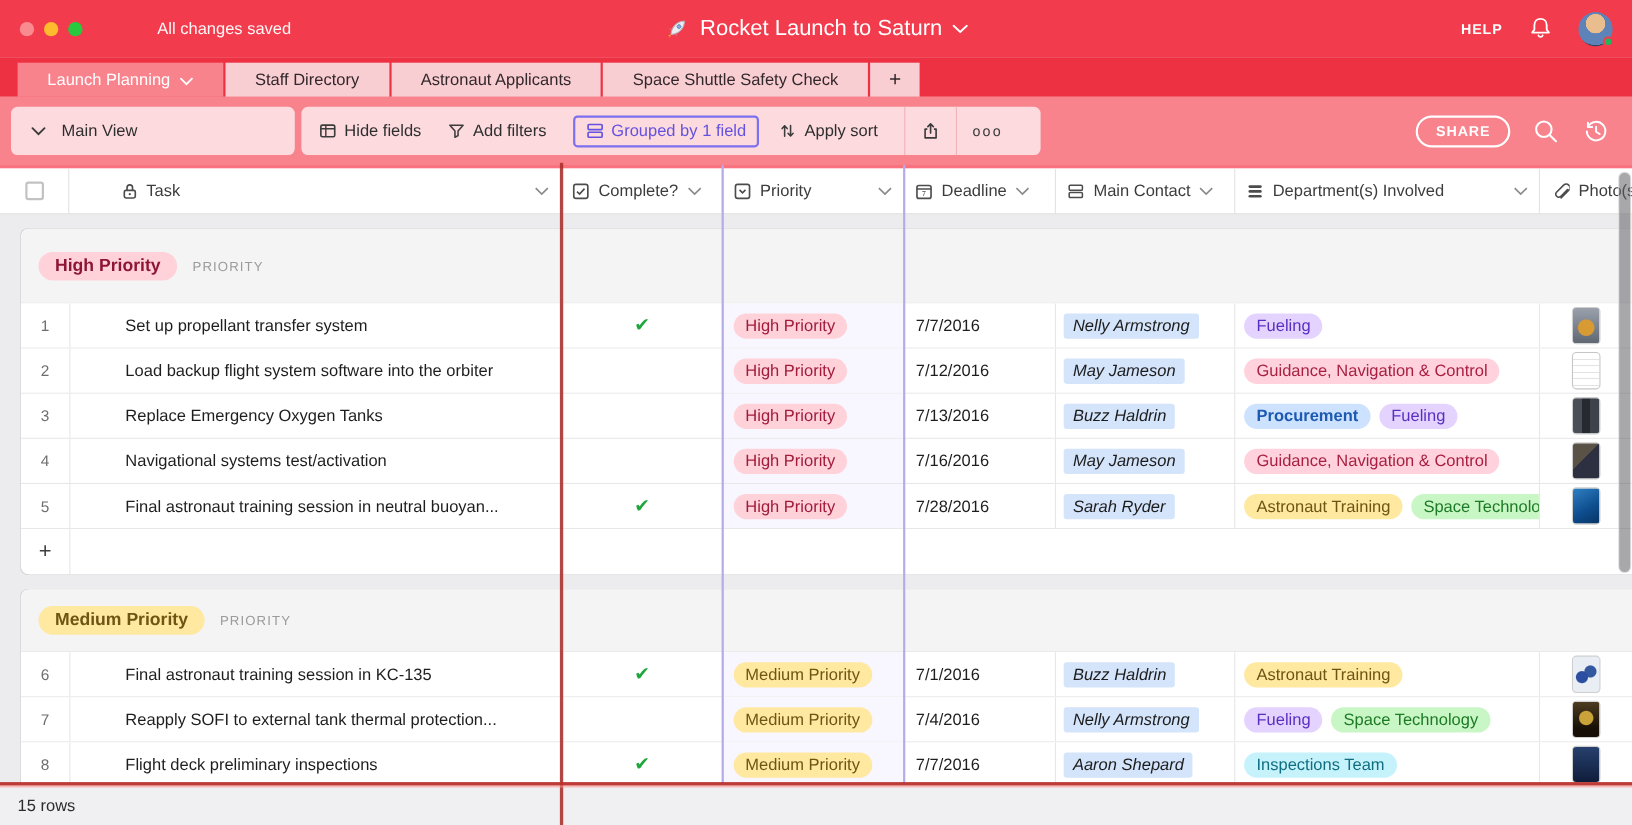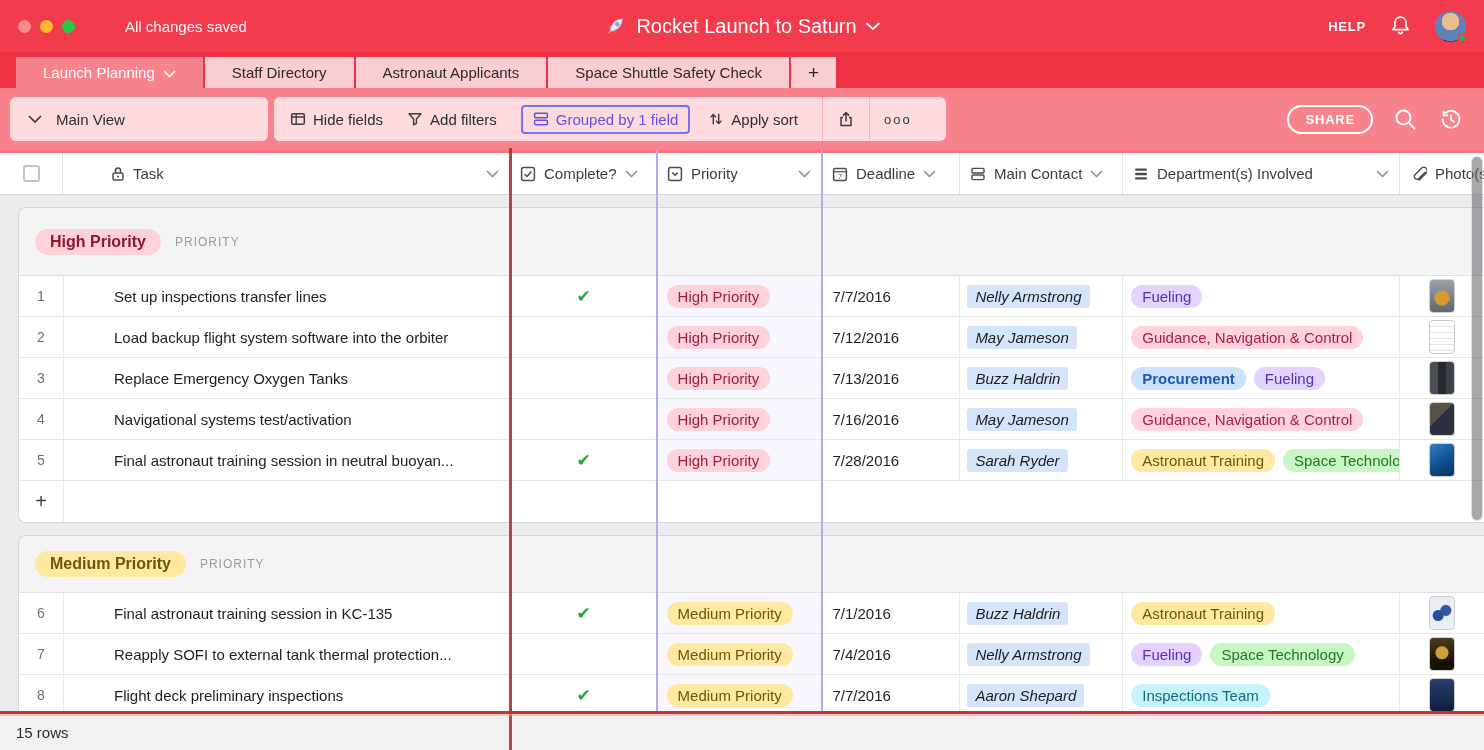--- a/index.html
+++ b/index.html
@@ -7,21 +7,21 @@
   .screen{position:relative;width:1484px;height:750px;overflow:hidden;background:#ececee;
           font-family:"Liberation Sans","DejaVu Sans",sans-serif;-webkit-font-smoothing:antialiased;}
 
   
   .topbar{position:absolute;top:0;left:0;right:0;height:52px;background:#f23b4c;display:flex;align-items:center;padding:0 18px;}
   .traffic{display:flex;align-items:center;gap:9px;}
   .dot{width:13px;height:13px;border-radius:50%;}
   .dot.close{background:rgba(255,205,200,.55);}
   .dot.min{background:#fdbb2d;}
   .dot.zoom{background:#27c93f;}
-  .save-status{color:rgba(255,255,255,.96);font-size:15px;margin-left:50px;}
+  .save-status{color:rgba(255,255,255,.96);font-size:15px;margin-left:68px;}
   .doc-title{position:absolute;left:50%;top:0;height:52px;transform:translateX(-50%);display:flex;align-items:center;gap:9px;color:#fff;font-size:20px;cursor:default;}
   .topbar-right{margin-left:auto;display:flex;align-items:center;gap:22px;}
   .help-label{color:#fff;font-size:13px;font-weight:bold;letter-spacing:.8px;}
   .avatar{position:relative;width:31px;height:31px;border-radius:50%;
           background:radial-gradient(circle at 50% 34%,#e9bd8e 0 34%,#5d83b8 35% 75%,#33465f 76%);}
   .avatar .status{position:absolute;right:-1px;bottom:-1px;width:10px;height:10px;border-radius:50%;background:#23b35a;border:2px solid #f23b4c;}
 
   
   .tabstrip{position:absolute;top:52px;left:0;right:0;height:36px;background:#ee3142;display:flex;align-items:flex-end;padding-left:16px;}
   .tab{height:31px;display:flex;align-items:center;gap:8px;padding:0 27px;margin-right:2px;background:#f9ced3;color:#32272a;font-size:15px;white-space:nowrap;cursor:default;}
@@ -367,21 +367,21 @@
   <div class="content" id="groups-root">
       <section class="group">
     <div class="group-header">
       <span class="group-badge" style="background: rgb(255, 210, 218); color: rgb(143, 21, 55);">High Priority</span>
       <span class="group-field">PRIORITY</span>
     </div>
     <div class="group-rows">
           <div class="row">
     <div class="cell c-num">1</div>
     <div class="cell c-task">
-              <span class="task-text">Set up inspections transfer lines</span>
+              <span class="task-text">Set up propellant transfer system</span>
             </div>
     <div class="cell c-complete">
               <span class="check">✔</span>
             </div>
     <div class="cell c-priority">
               <span class="pill priority-pill" style="background: rgb(255, 210, 218); color: rgb(161, 28, 60);">High Priority</span>
             </div>
     <div class="cell c-deadline">7/7/2016</div>
     <div class="cell c-contact">
               <span class="contact-chip">Nelly Armstrong</span>

